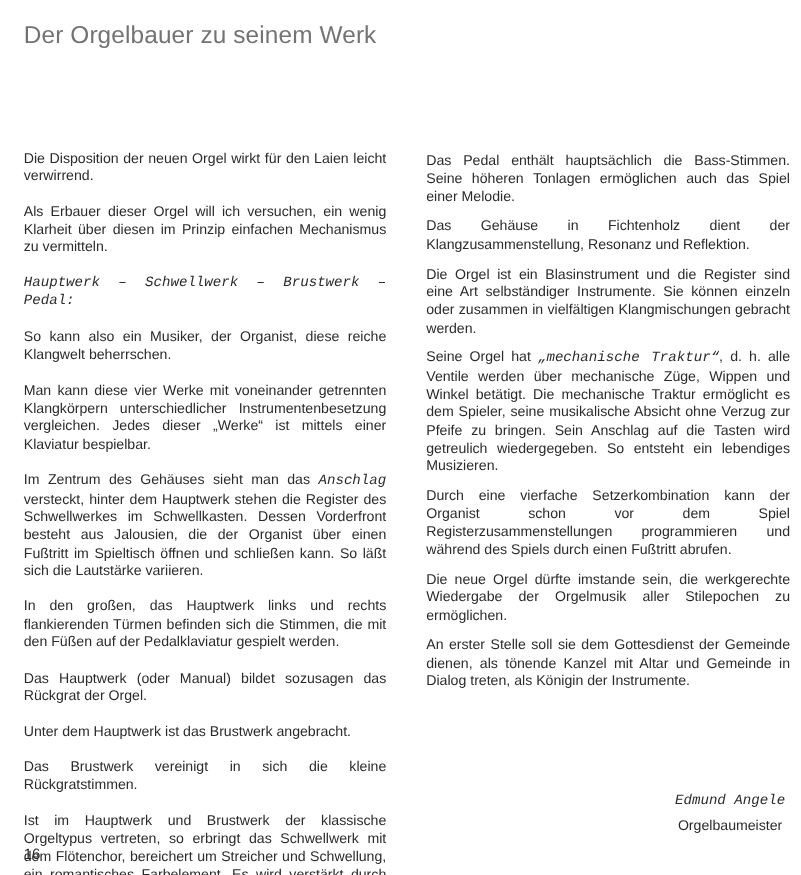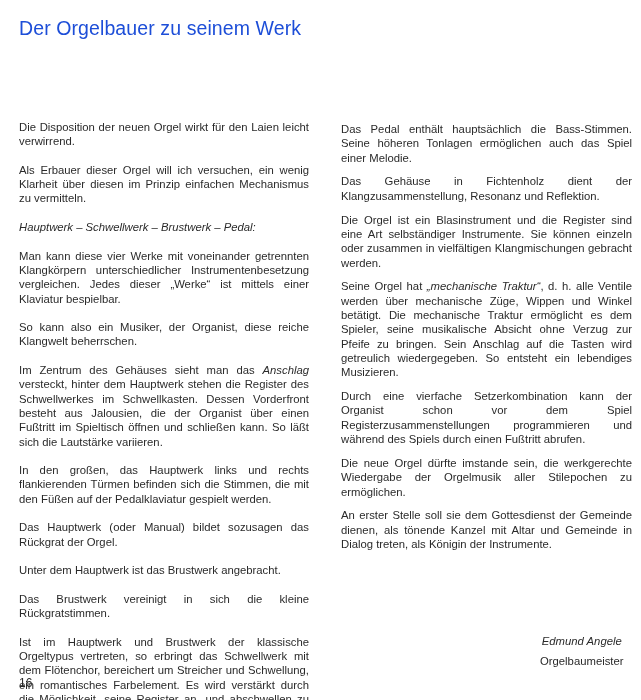--- a/index.html
+++ b/index.html
@@ -2,44 +2,44 @@
 <html><head>
 <meta charset="utf-8">
 <style>
   html, body { margin: 0; padding: 0; }
   body {
     width: 641px; height: 700px; background: #ffffff; position: relative; overflow: hidden;
     font-family: "Liberation Sans", sans-serif; color: #2a2a2a;
   }
   .title {
     position: absolute; left: 19px; top: 17px; font-size: 19.5px; letter-spacing: 0.1px;
-    color: #1d4ed8; font-weight: normal; margin: 0;
+    color: #737373; font-weight: normal; margin: 0;
   }
   .col {
     position: absolute; font-size: 11.3px; line-height: 14.3px; text-align: justify; margin-top: 44px;
   }
   .col p { margin: 0 0 14.3px 0; }
   .left { left: 19px; top: 76px; width: 290px; }
   .right { left: 341px; top: 78px; width: 291px; }
   .right p { margin-bottom: 9.6px; }
-  .it { font-style: italic; }
+  .it { font-style: italic; font-family: Liberation Mono, monospace; }
   .signature { position: absolute; left: 540px; top: 631px; font-size: 11.3px; line-height: 20px; text-align: center; }
   .page-number { position: absolute; left: 19px; top: 676px; font-size: 12px; }
 </style>
 </head>
 <body>
 
 <h1 class="title">Der Orgelbauer zu seinem Werk</h1>
 
 <div class="col left">
   <p>Die Disposition der neuen Orgel wirkt für den Laien leicht verwirrend.</p>
   <p>Als Erbauer dieser Orgel will ich versuchen, ein wenig Klarheit über diesen im Prinzip einfachen Mechanismus zu vermitteln.</p>
   <p class="it">Hauptwerk – Schwellwerk – Brustwerk – Pedal:</p>
+  <p>So kann also ein Musiker, der Organist, diese reiche Klangwelt beherrschen.</p>
   <p>Man kann diese vier Werke mit voneinander getrennten Klangkörpern unterschiedlicher Instrumentenbesetzung vergleichen. Jedes dieser „Werke“ ist mittels einer Klaviatur bespielbar.</p>
-  <p>So kann also ein Musiker, der Organist, diese reiche Klangwelt beherrschen.</p>
   <p><span>Im Zentrum des Gehäuses sieht man das </span><span class="it">Anschlag</span><span> versteckt, hinter dem Hauptwerk stehen die Register des Schwellwerkes im Schwellkasten. Dessen Vorderfront besteht aus Jalousien, die der Organist über einen Fußtritt im Spieltisch öffnen und schließen kann. So läßt sich die Lautstärke variieren.</span></p>
   <p>In den großen, das Hauptwerk links und rechts flankierenden Türmen befinden sich die Stimmen, die mit den Füßen auf der Pedalklaviatur gespielt werden.</p>
   <p>Das Hauptwerk (oder Manual) bildet sozusagen das Rückgrat der Orgel.</p>
   <p>Unter dem Hauptwerk ist das Brustwerk angebracht.</p>
   <p>Das Brustwerk vereinigt in sich die kleine Rückgratstimmen.</p>
   <p>Ist im Hauptwerk und Brustwerk der klassische Orgeltypus vertreten, so erbringt das Schwellwerk mit dem Flötenchor, bereichert um Streicher und Schwellung, ein romantisches Farbelement. Es wird verstärkt durch die Möglichkeit, seine Register an- und abschwellen zu lassen.</p>
 </div>
 
 <div class="col right">
   <p>Das Pedal enthält hauptsächlich die Bass-Stimmen. Seine höheren Tonlagen ermöglichen auch das Spiel einer Melodie.</p>

